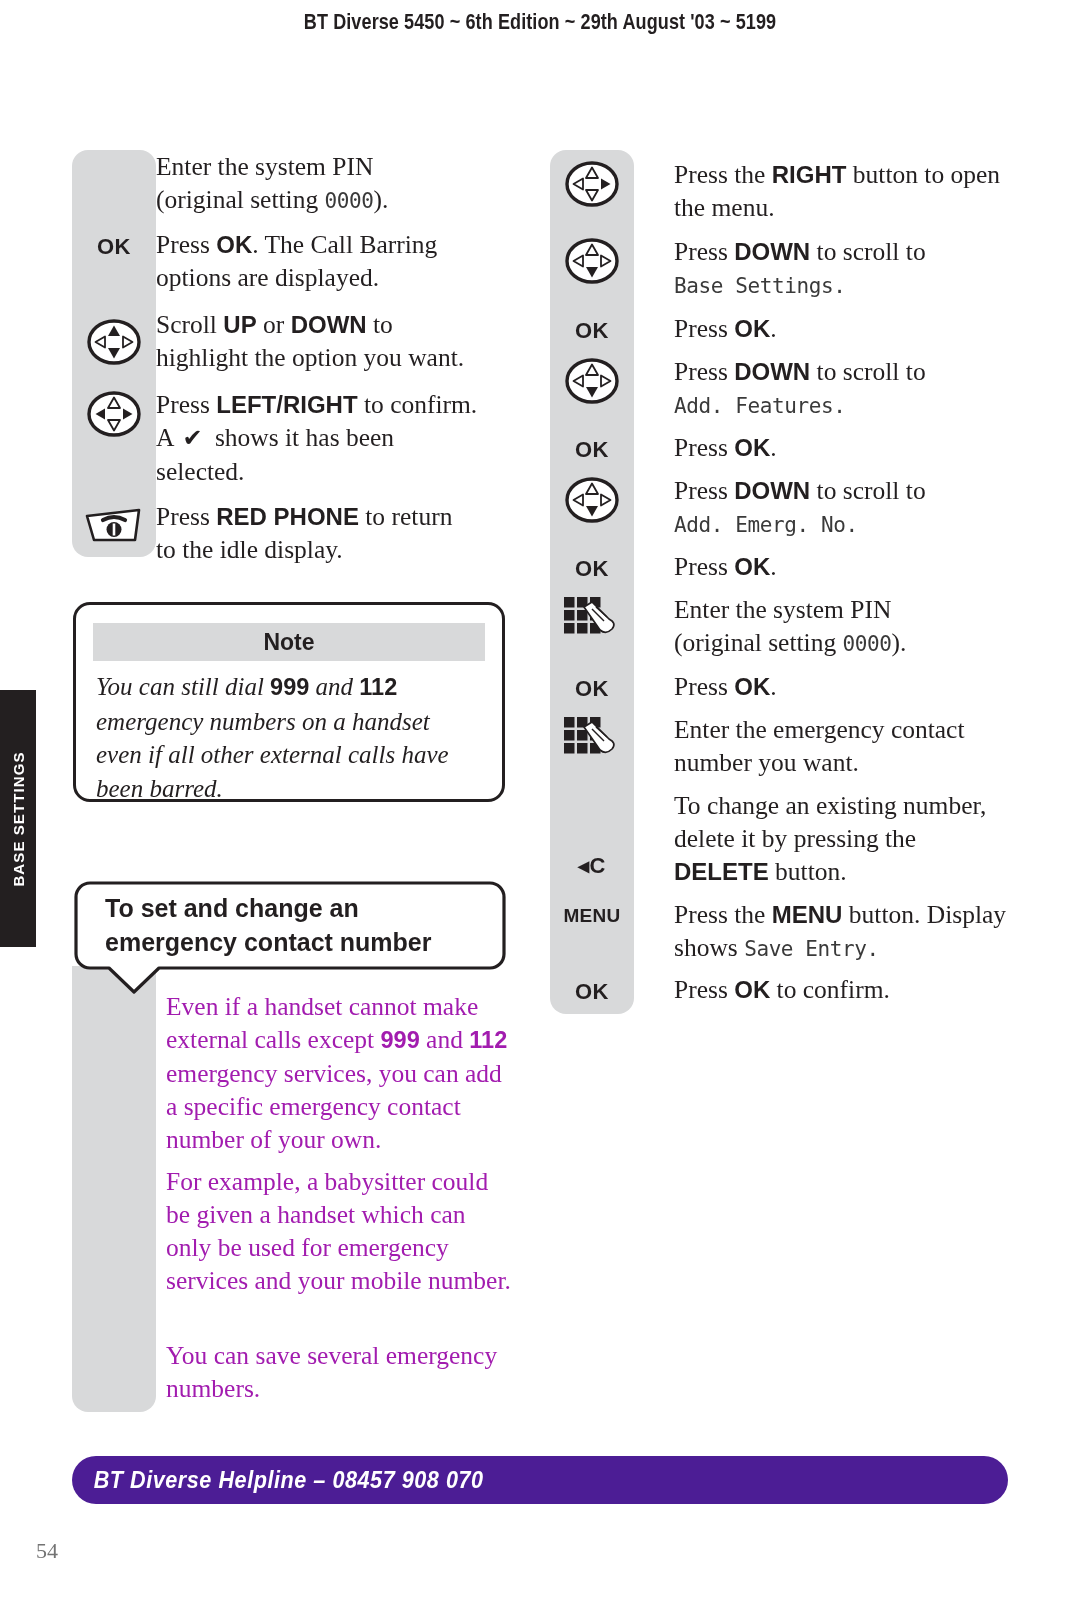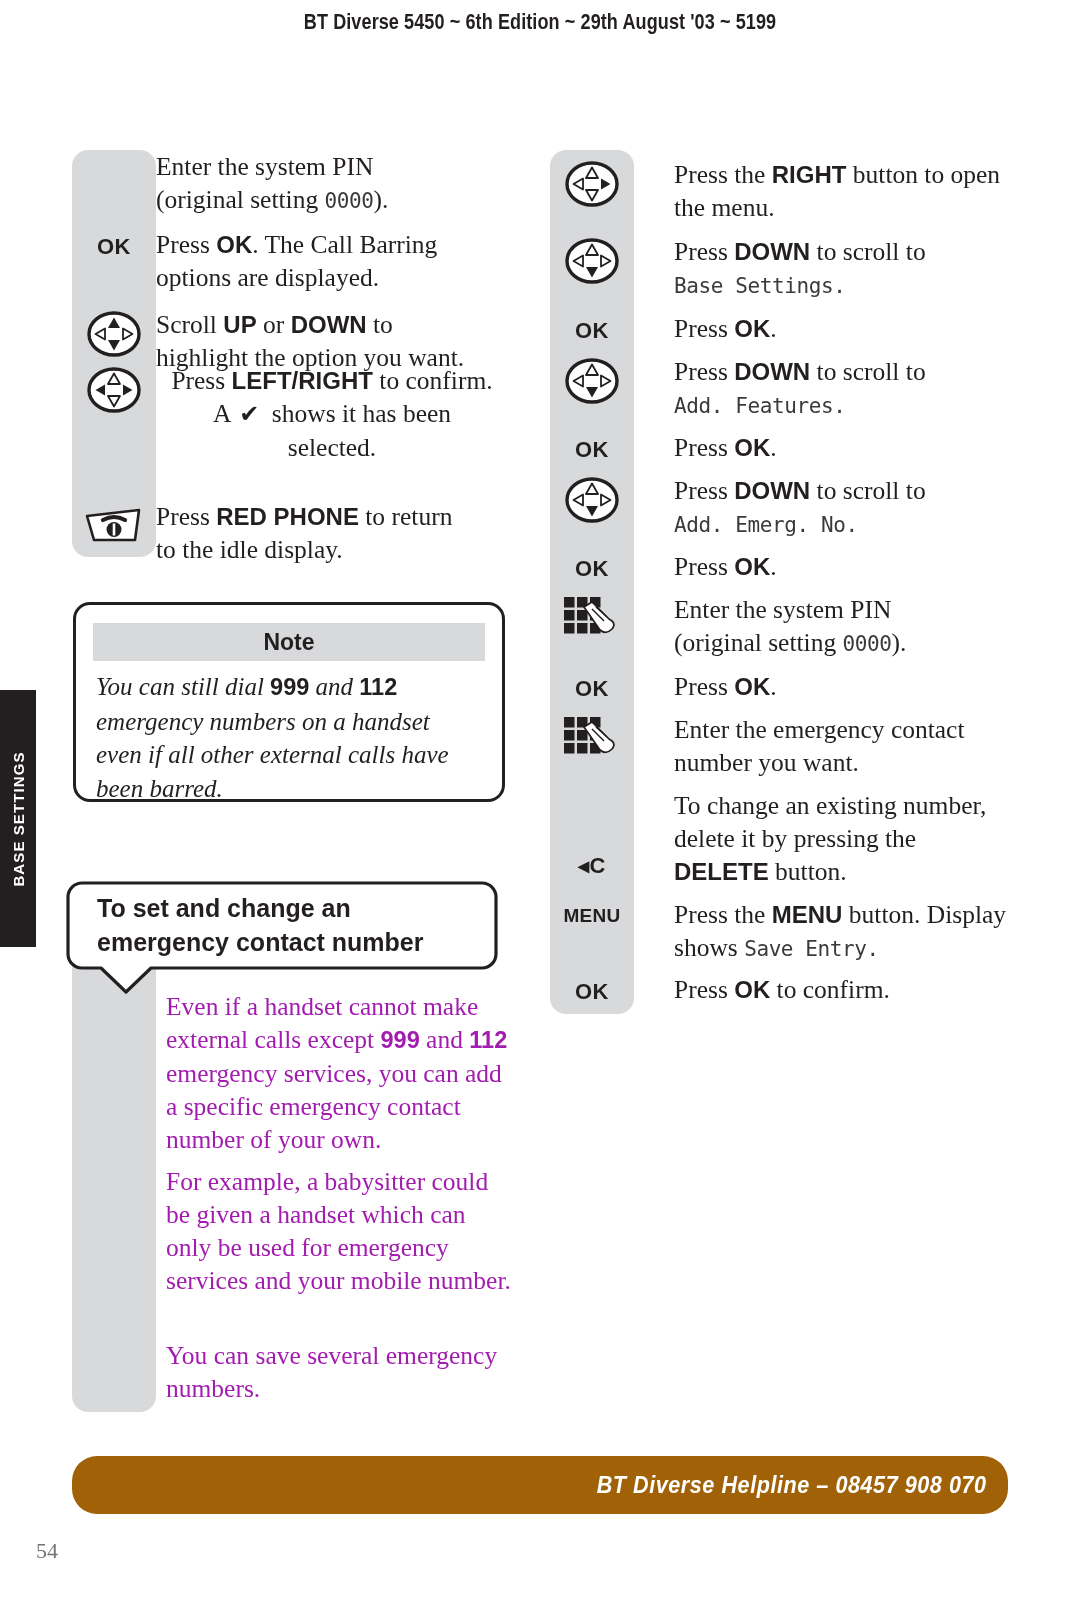--- a/index.html
+++ b/index.html
@@ -164,21 +164,21 @@
   .note-body b {
     font-family: "Liberation Sans", sans-serif;
     font-style: normal;
     font-weight: bold;
     font-size: 23.5px;
   }
 
   
   .callout {
     position: absolute;
-    left: 65px; top: 880px;
+    left: 73px; top: 880px;
     width: 434px; height: 88px;
   }
   .callout svg { position: absolute; left: 0; top: 0; }
   .callout-text {
     position: absolute;
     left: 32px; top: 11px;
     width: 382px;
     font-family: "Liberation Sans", sans-serif;
     font-weight: bold;
     font-size: 25px;
@@ -199,26 +199,26 @@
   .para b {
     font-family: "Liberation Sans", sans-serif;
     font-weight: bold;
     font-size: 23.5px;
   }
 
   
   .footer-bar {
     position: absolute;
     left: 72px; top: 1456px;
-    width: 936px; height: 58px;
-    background: #a16207;
+    width: 936px; height: 48px;
+    background: #4c1d95;
     border-radius: 25px;
     display: flex;
     align-items: center;
-    justify-content: flex-end;
+    justify-content: flex-start;
   }
   .footer-text {
     color: #ffffff;
     font-family: "Liberation Sans", sans-serif;
     font-weight: bold;
     font-style: italic;
     font-size: 24px;
     letter-spacing: 0.6px;
     transform: scaleX(0.9);
   }
@@ -252,36 +252,36 @@
 
 <div class="step col-left" style="left:72px; top:228px;">
   <div class="step-icon">
     <span class="ic-ok">OK</span>
   </div>
   <div class="step-text">
     Press <span class="kb">OK</span>. The Call Barring<br>options are displayed.
   </div>
 </div>
 
-<div class="step col-left" style="left:72px; top:308px;">
+<div class="step col-left" style="left:72px; top:308px;align-items:center;">
   <div class="step-icon">
     <svg class="nav-icon" width="56" height="48" viewBox="0 0 56 48">
       <ellipse cx="28" cy="24" rx="25" ry="21" fill="#fff" stroke="#231f20" stroke-width="3.4"></ellipse>
       <polygon points="28,7.5 34,18 22,18" fill="#231f20"></polygon>
       <polygon points="28,40.5 34,30 22,30" fill="#231f20"></polygon>
       <polygon points="9.5,24 19,18.5 19,29.5" fill="#fff" stroke="#231f20" stroke-width="1.8" stroke-linejoin="round"></polygon>
       <polygon points="46.5,24 37,18.5 37,29.5" fill="#fff" stroke="#231f20" stroke-width="1.8" stroke-linejoin="round"></polygon>
     </svg>
   </div>
   <div class="step-text">
     Scroll <span class="kb">UP</span> or <span class="kb">DOWN</span> to<br>highlight the option you want.
   </div>
 </div>
 
-<div class="step col-left" style="left:72px; top:364px;text-align:center;">
+<div class="step col-left" style="left:72px; top:388px;">
   <div class="step-icon">
     <svg class="nav-icon" width="56" height="48" viewBox="0 0 56 48">
       <ellipse cx="28" cy="24" rx="25" ry="21" fill="#fff" stroke="#231f20" stroke-width="3.4"></ellipse>
       <polygon points="28,7.5 34,18 22,18" fill="#fff" stroke="#231f20" stroke-width="1.8" stroke-linejoin="round"></polygon>
       <polygon points="28,40.5 34,30 22,30" fill="#fff" stroke="#231f20" stroke-width="1.8" stroke-linejoin="round"></polygon>
       <polygon points="9.5,24 19,18.5 19,29.5" fill="#231f20"></polygon>
       <polygon points="46.5,24 37,18.5 37,29.5" fill="#231f20"></polygon>
     </svg>
   </div>
   <div class="step-text">

